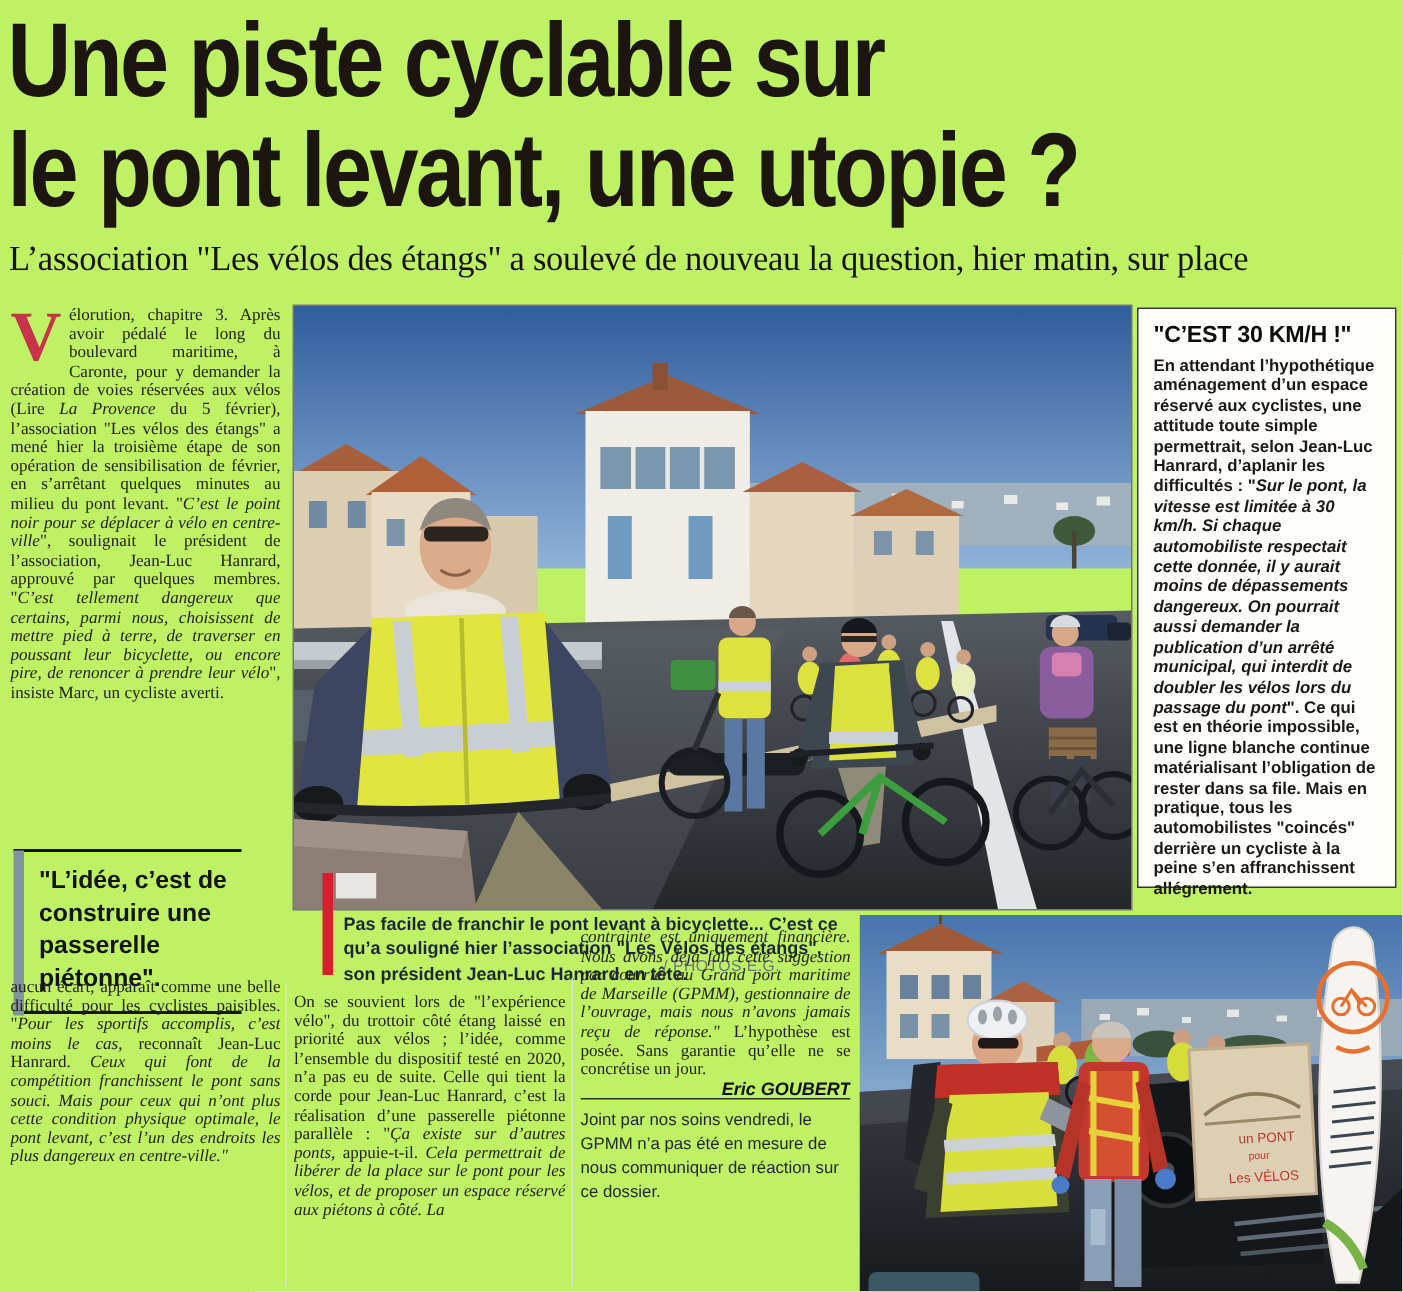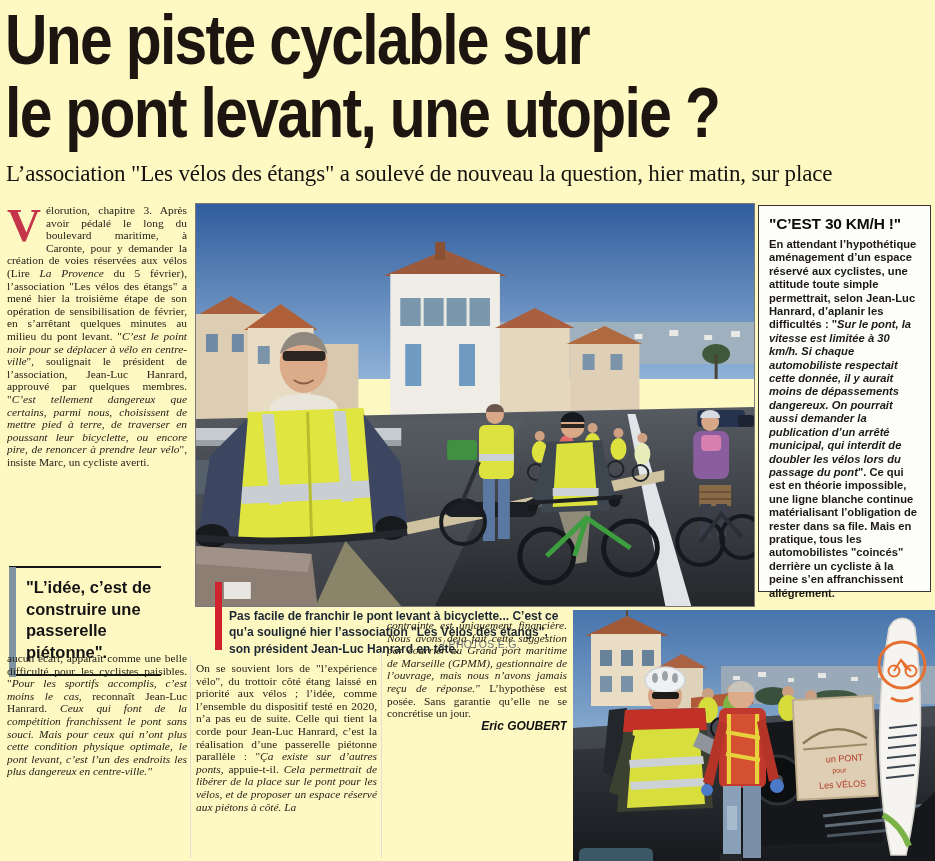--- a/index.html
+++ b/index.html
@@ -1,16 +1,16 @@
 <!DOCTYPE html>
 <html><head>
 <meta charset="utf-8">
 <style>
   html,body{margin:0;padding:0;background:#e9e9e9;}
-  .page{position:relative;width:935px;height:861px;background:#fef9c3;overflow:hidden;
+  .page{position:relative;width:935px;height:861px;background:#bef264;overflow:hidden;
         font-family:"Liberation Serif",serif;color:#241f1c;}
   
   .headline{position:absolute;left:5px;top:4px;margin:0;transform:scaleX(.84);transform-origin:0 0;
             font-family:"Liberation Sans",sans-serif;font-weight:700;color:#1d1510;
             font-size:70px;line-height:73px;letter-spacing:-2px;white-space:nowrap;}
   .headline span{display:block;}
   .subhead{position:absolute;left:6px;top:160px;font-size:23.5px;color:#171310;white-space:nowrap;
            transform:scaleX(.98);transform-origin:0 0;letter-spacing:-.2px;}
   
   .bodycol{position:absolute;font-size:11.4px;line-height:12.6px;text-align:justify;color:#262119;}
@@ -249,20 +249,21 @@
   <div class="vrule" id="vr1"></div>
   <div class="vrule" id="vr2"></div>
 
   <div class="bodycol" id="col2">
     <p><span>On se souvient lors de "l’expérience vélo", du trottoir côté étang laissé en priorité aux vélos ; l’idée, comme l’ensemble du dispositif testé en 2020, n’a pas eu de suite. Celle qui tient la corde pour Jean-Luc Hanrard, c’est la réalisation d’une passerelle piétonne parallèle : "</span><span class="it">Ça existe sur d’autres ponts,</span><span> appuie-t-il. </span><span class="it">Cela permettrait de libérer de la place sur le pont pour les vélos, et de proposer un espace réservé aux piétons à côté. La</span></p>
   </div>
 
   <div class="bodycol" id="col3">
     <p><span class="it">contrainte est uniquement financière. Nous avons déjà fait cette suggestion par courrier au Grand port maritime de Marseille (GPMM), gestionnaire de l’ouvrage, mais nous n’avons jamais reçu de réponse."</span><span> L’hypothèse est posée. Sans garantie qu’elle ne se concrétise un jour.</span></p>
     <p class="byline">Eric GOUBERT</p>
+    <p class="endnote">Joint par nos soins vendredi, le GPMM n’a pas été en mesure de nous communiquer de réaction sur ce dossier.</p>
   </div>
 
   <div class="sidebar">
     <div class="sb-title">"C’EST 30 KM/H !"</div>
     <div class="sb-body"><span>En attendant l’hypothétique aménagement d’un espace réservé aux cyclistes, une attitude toute simple permettrait, selon Jean-Luc Hanrard, d’aplanir les difficultés : "</span><span class="it">Sur le pont, la vitesse est limitée à 30 km/h. Si chaque automobiliste respectait cette donnée, il y aurait moins de dépassements dangereux. On pourrait aussi demander la publication d’un arrêté municipal, qui interdit de doubler les vélos lors du passage du pont</span><span>". Ce qui est en théorie impossible, une ligne blanche continue matérialisant l’obligation de rester dans sa file. Mais en pratique, tous les automobilistes "coincés" derrière un cycliste à la peine s’en affranchissent allégrement.</span></div>
   </div>
 
   <div class="photo-2">
     <svg viewBox="0 0 362 251" preserveAspectRatio="none">
       <defs>

